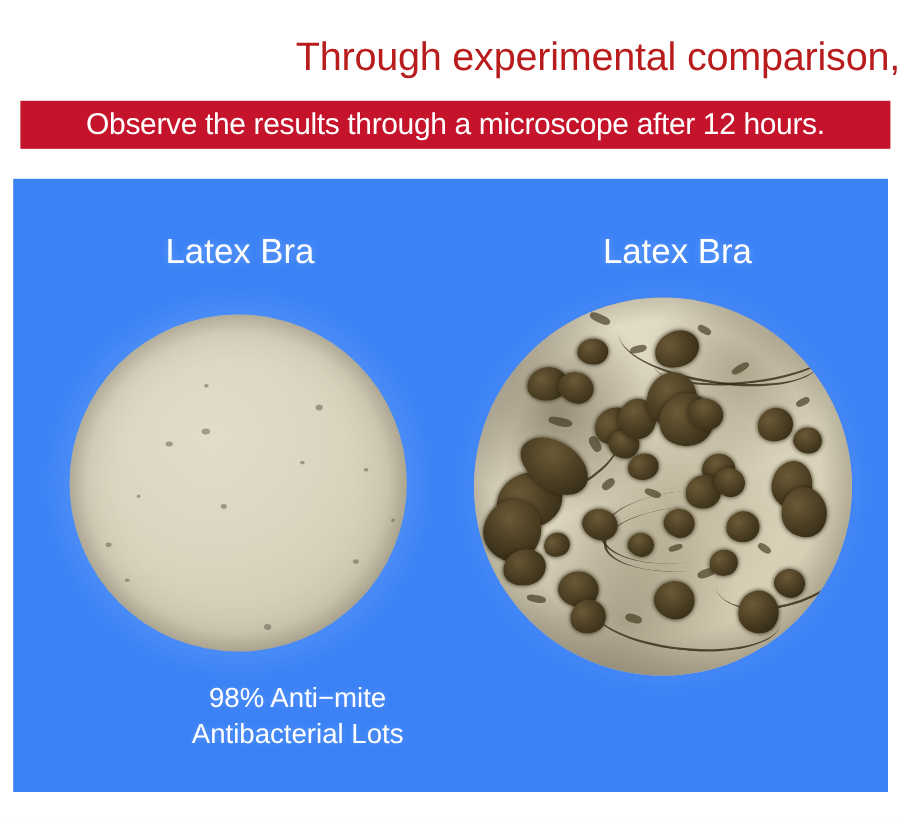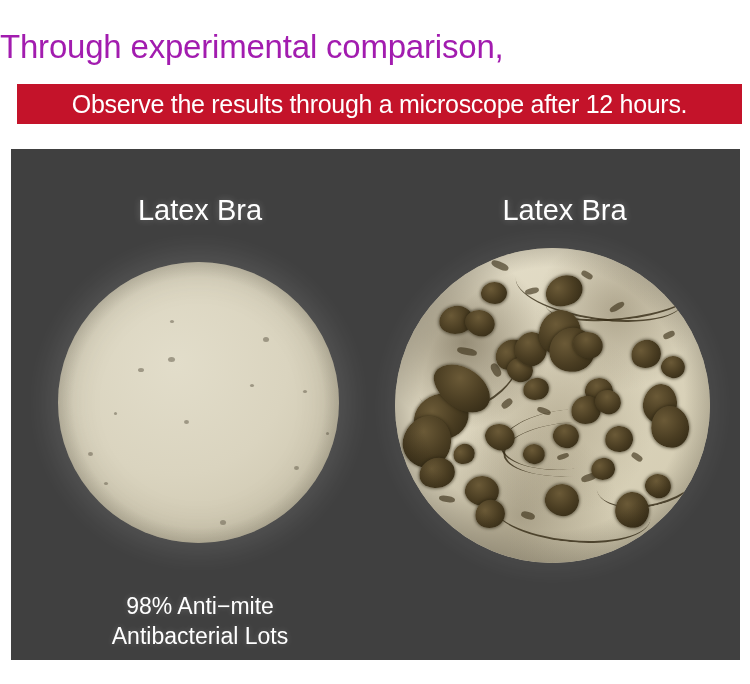--- a/index.html
+++ b/index.html
@@ -22,24 +22,24 @@
     height: 684px;
     background: #ffffff;
   }
 
   
   .headline {
     position: absolute;
     left: 0;
     top: 27px;
     width: 750px;
-    text-align: left;
+    text-align: right;
     font-size: 33px;
     line-height: 40px;
-    color: #a21caf;
+    color: #b91c1c;
     letter-spacing: -0.2px;
     font-weight: 400;
     white-space: nowrap;
   }
 
   .banner {
     position: absolute;
     left: 17px;
     top: 84px;
     width: 725px;
@@ -58,21 +58,21 @@
     white-space: nowrap;
   }
 
   
   .panel {
     position: absolute;
     left: 11px;
     top: 149px;
     width: 729px;
     height: 511px;
-    background: #404040;
+    background: #3b82f6;
     overflow: hidden;
   }
 
   .panel-label {
     position: absolute;
     color: #ffffff;
     font-size: 29px;
     line-height: 34px;
     font-weight: 400;
     white-space: nowrap;
@@ -84,21 +84,21 @@
 
   .panel-caption {
     position: absolute;
     color: #ffffff;
     font-size: 23px;
     line-height: 30px;
     font-weight: 400;
     text-align: center;
     text-shadow: 0 0 6px rgba(255,255,255,0.2);
   }
-  .caption-left  { left: 0px;   top: 442px; width: 378px; }
+  .caption-left  { left: 0px;   top: 417px; width: 378px; padding-left: 48px; }
   .caption-right { left: 378px; top: 432px; width: 351px; }
 
   
   .scope {
     position: absolute;
     border-radius: 50%;
     overflow: hidden;
   }
 
   

